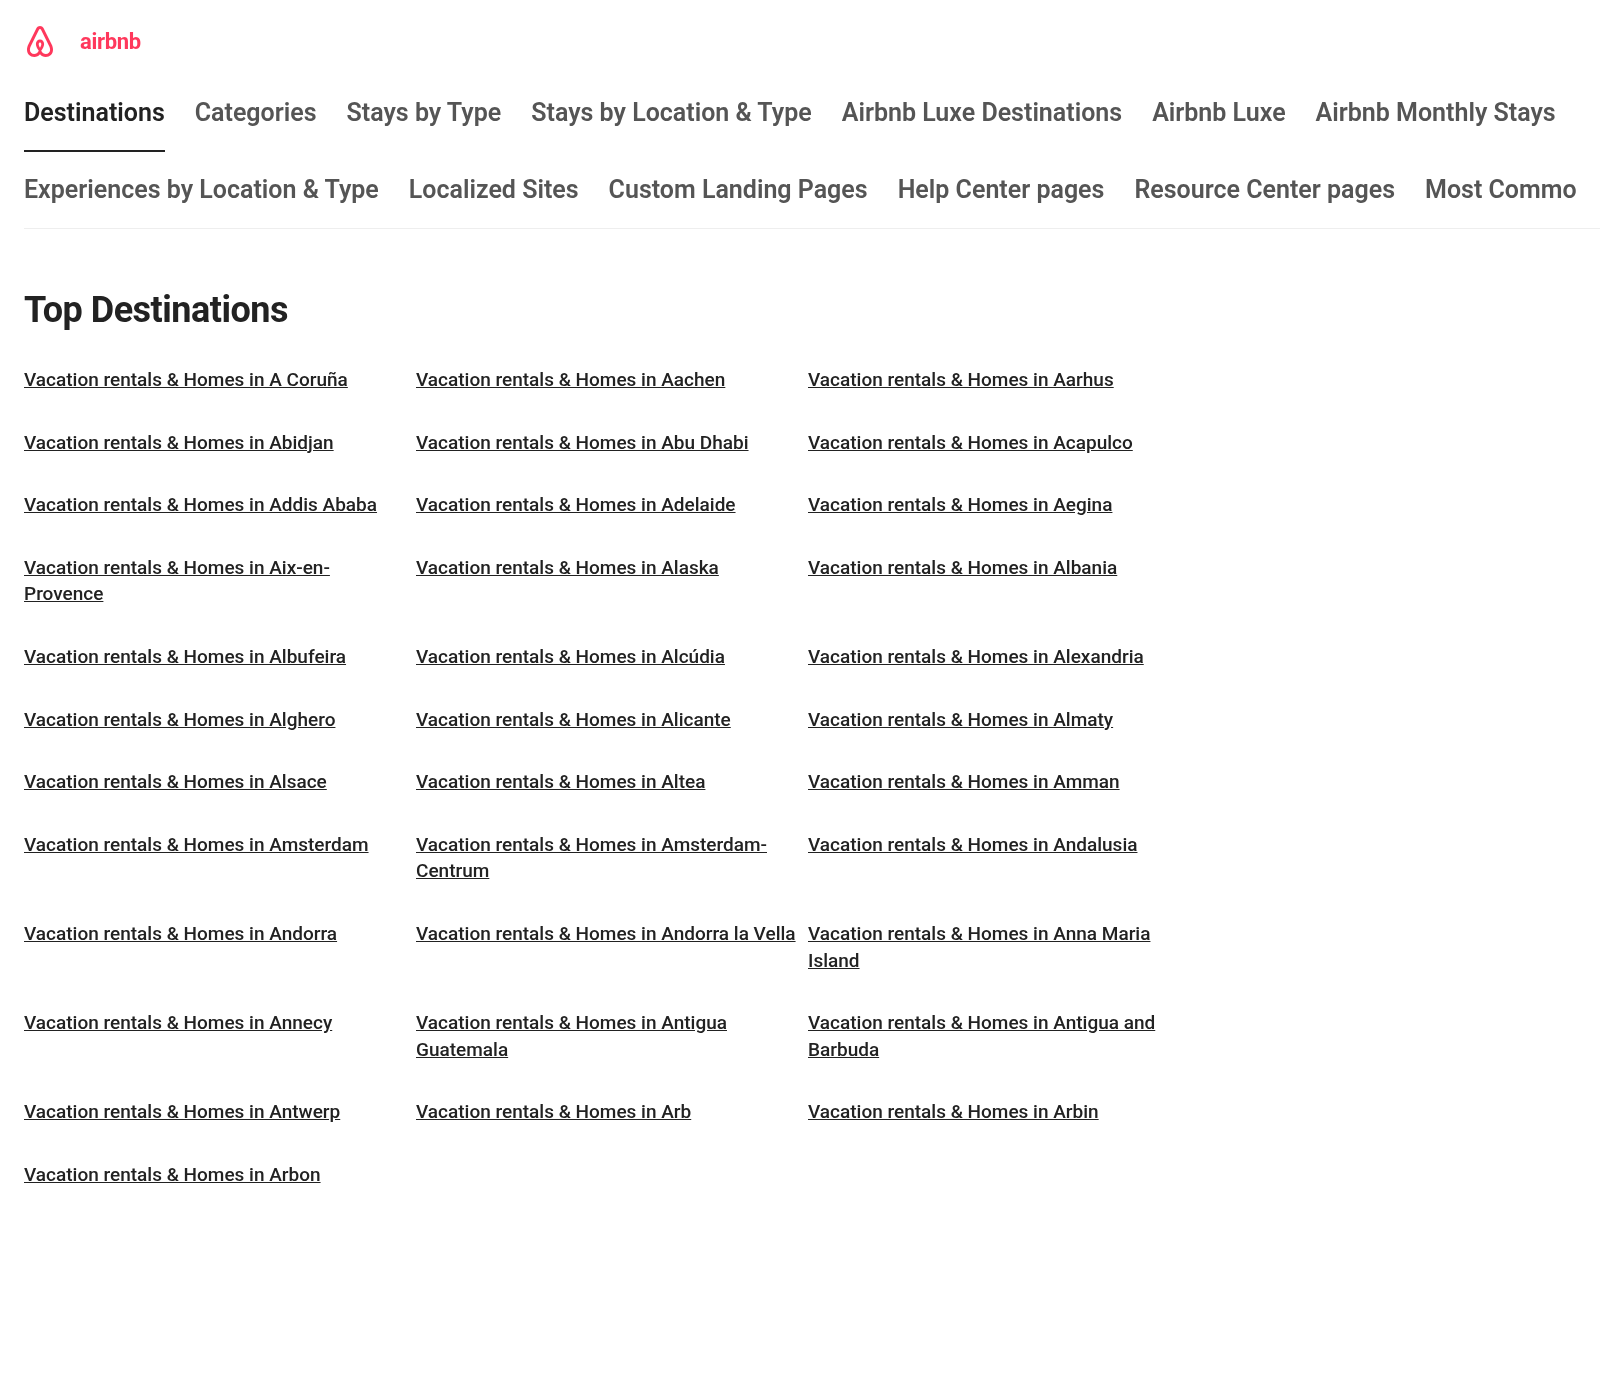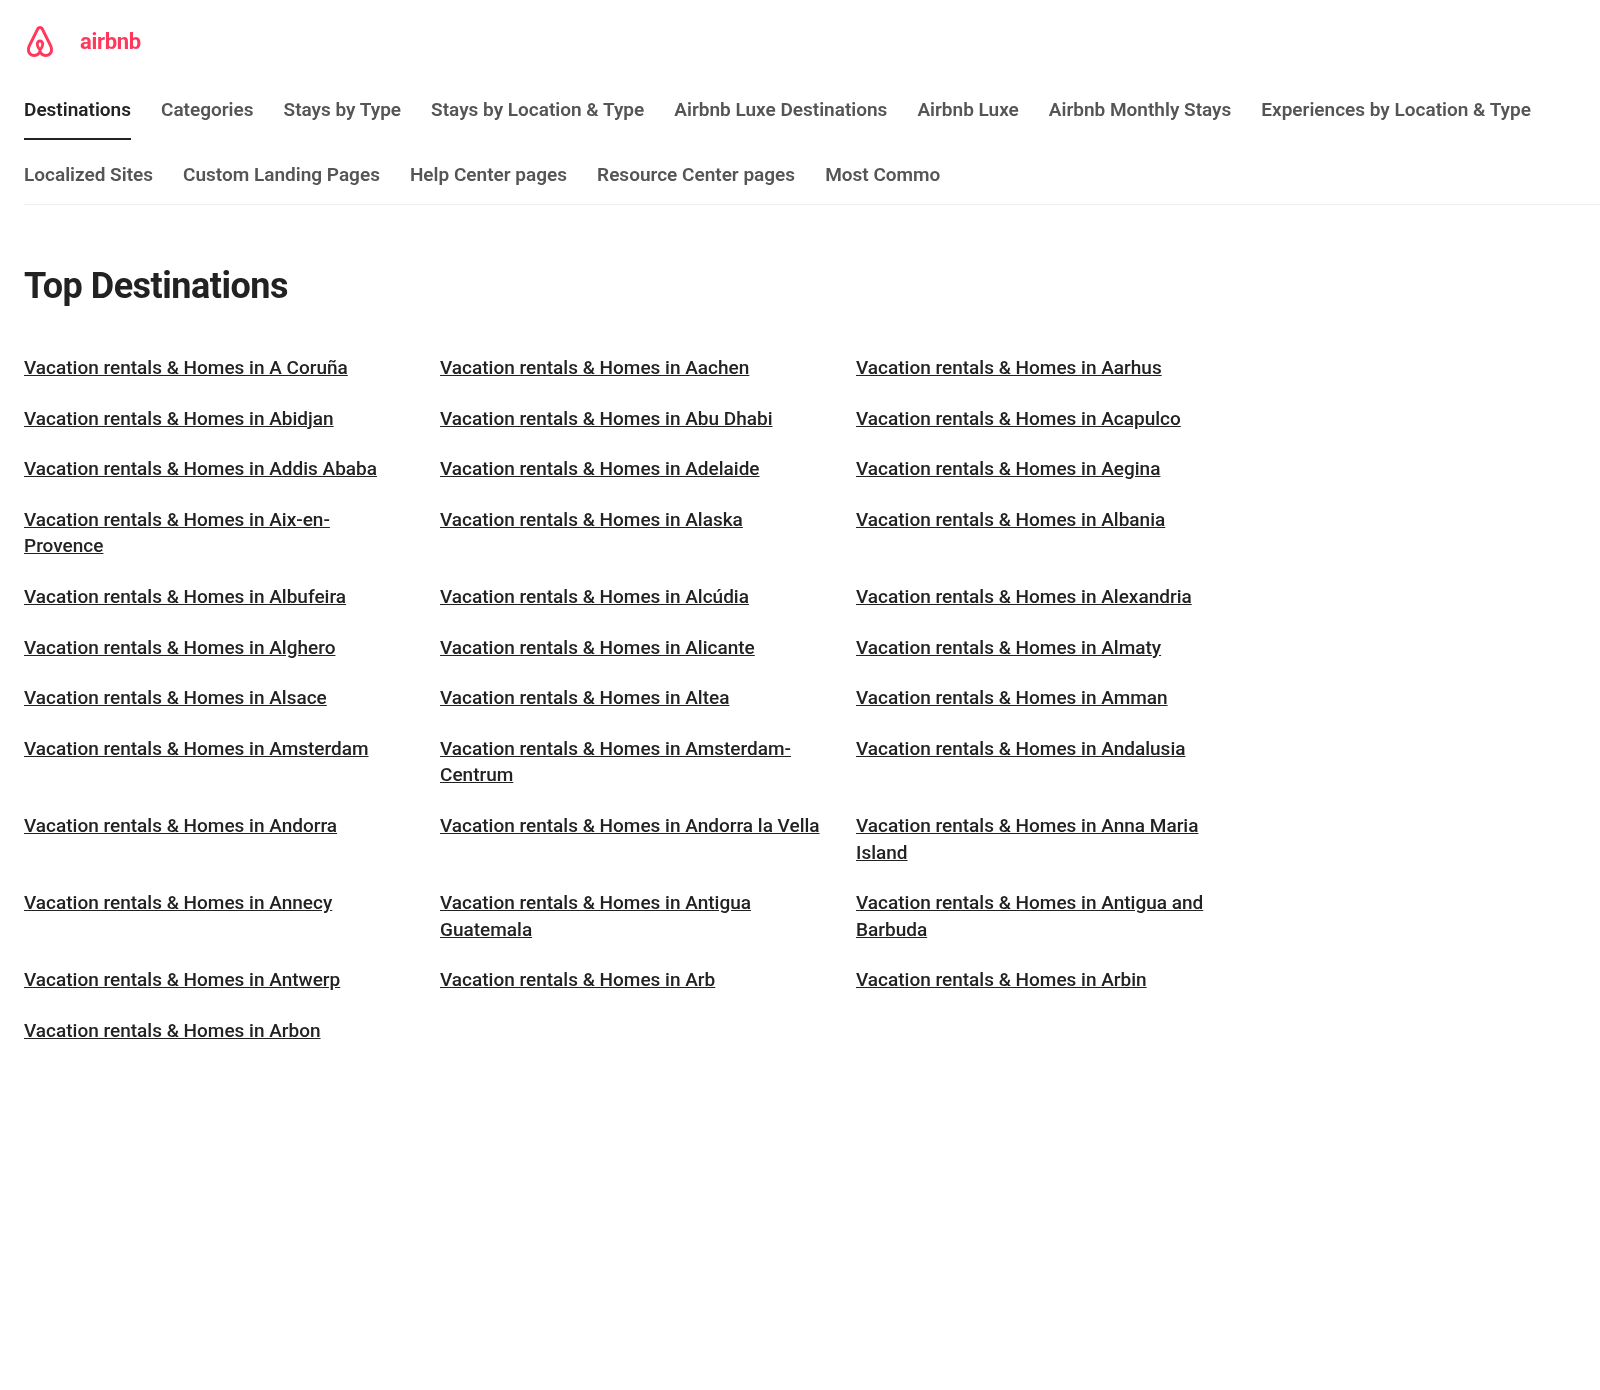--- a/index.html
+++ b/index.html
@@ -35,54 +35,53 @@
       display: flex;
       flex-wrap: wrap;
       gap: 30px;
       row-gap: 24px;
       border-bottom: 1px solid #eeeeee;
       padding-bottom: 0;
       margin-bottom: 60px;
       width: 1580px;
     }
     .tab {
-      font-size: 19px;
+      font-size: 25px;
       font-weight: 600;
       color: #555555;
       cursor: pointer;
-      padding-bottom: 18px;
+      padding-bottom: 24px;
       white-space: nowrap;
       position: relative;
     }
     .tab.active {
       color: #222222;
     }
     .tab.active::after {
       content: "";
       position: absolute;
       left: 0;
       right: 0;
       bottom: -1px;
       height: 2px;
       background: #222222;
     }
     .section-title {
       font-size: 36px;
       font-weight: 700;
       color: #222222;
-      margin-bottom: 48px;
+      margin-bottom: 36px;
       letter-spacing: -0.5px;
     }
     .links-grid {
       display: grid;
       grid-template-columns: repeat(3, 392px);
       column-gap: 0;
       row-gap: 36px;
       align-items: start;
-      gap: 24px;
     }
     .link-item {
       font-size: 19px;
       color: #222222;
       text-decoration: underline;
       cursor: pointer;
       line-height: 1.4;
       font-weight: 500;
       padding-right: 12px;
     }

